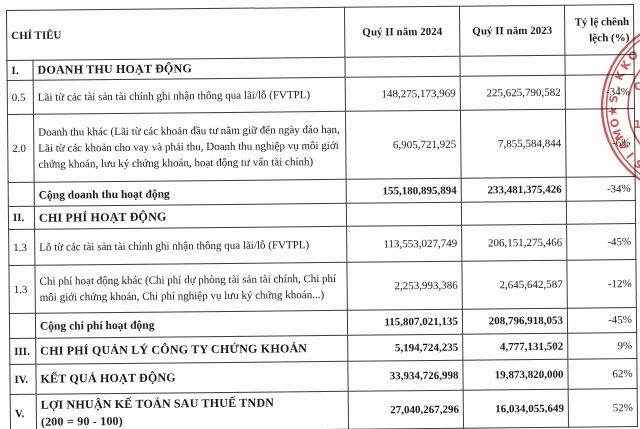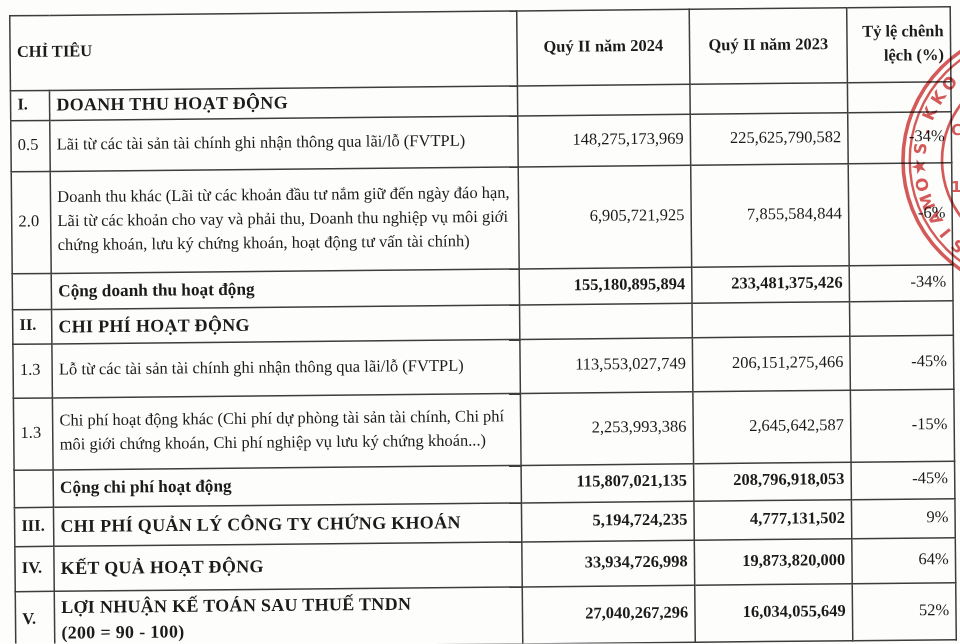--- a/index.html
+++ b/index.html
@@ -134,42 +134,42 @@
           <td class="label"><span>Lỗ từ các tài sản tài chính ghi nhận thông qua lãi/lỗ (FVTPL)</span></td>
           <td class="num">113,553,027,749</td>
           <td class="num">206,151,275,466</td>
           <td class="pct">-45%</td>
         </tr>
         <tr>
           <td class="no">1.3</td>
           <td class="label"><span>Chi phí hoạt động khác (Chi phí dự phòng tài sản tài chính, Chi phí môi giới chứng khoán, Chi phí nghiệp vụ lưu ký chứng khoán...)</span></td>
           <td class="num">2,253,993,386</td>
           <td class="num">2,645,642,587</td>
-          <td class="pct">-15%</td>
+          <td class="pct">-12%</td>
         </tr>
         <tr class="bold total">
           <td class="no"></td>
           <td class="label"><span>Cộng chi phí hoạt động</span></td>
           <td class="num">115,807,021,135</td>
           <td class="num">208,796,918,053</td>
           <td class="pct">-45%</td>
         </tr>
         <tr class="bold section">
           <td class="no">III.</td>
           <td class="label"><span>CHI PHÍ QUẢN LÝ CÔNG TY CHỨNG KHOÁN</span></td>
           <td class="num">5,194,724,235</td>
           <td class="num">4,777,131,502</td>
           <td class="pct">9%</td>
         </tr>
         <tr class="bold section">
           <td class="no">IV.</td>
           <td class="label"><span>KẾT QUẢ HOẠT ĐỘNG</span></td>
           <td class="num">33,934,726,998</td>
           <td class="num">19,873,820,000</td>
-          <td class="pct">64%</td>
+          <td class="pct">62%</td>
         </tr>
         <tr class="bold section">
           <td class="no">V.</td>
           <td class="label"><span>LỢI NHUẬN KẾ TOÁN SAU THUẾ TNDN</span><div class="sub">(200 = 90 - 100)</div></td>
           <td class="num">27,040,267,296</td>
           <td class="num">16,034,055,649</td>
           <td class="pct">52%</td>
         </tr>
       </tbody>
   </table>

